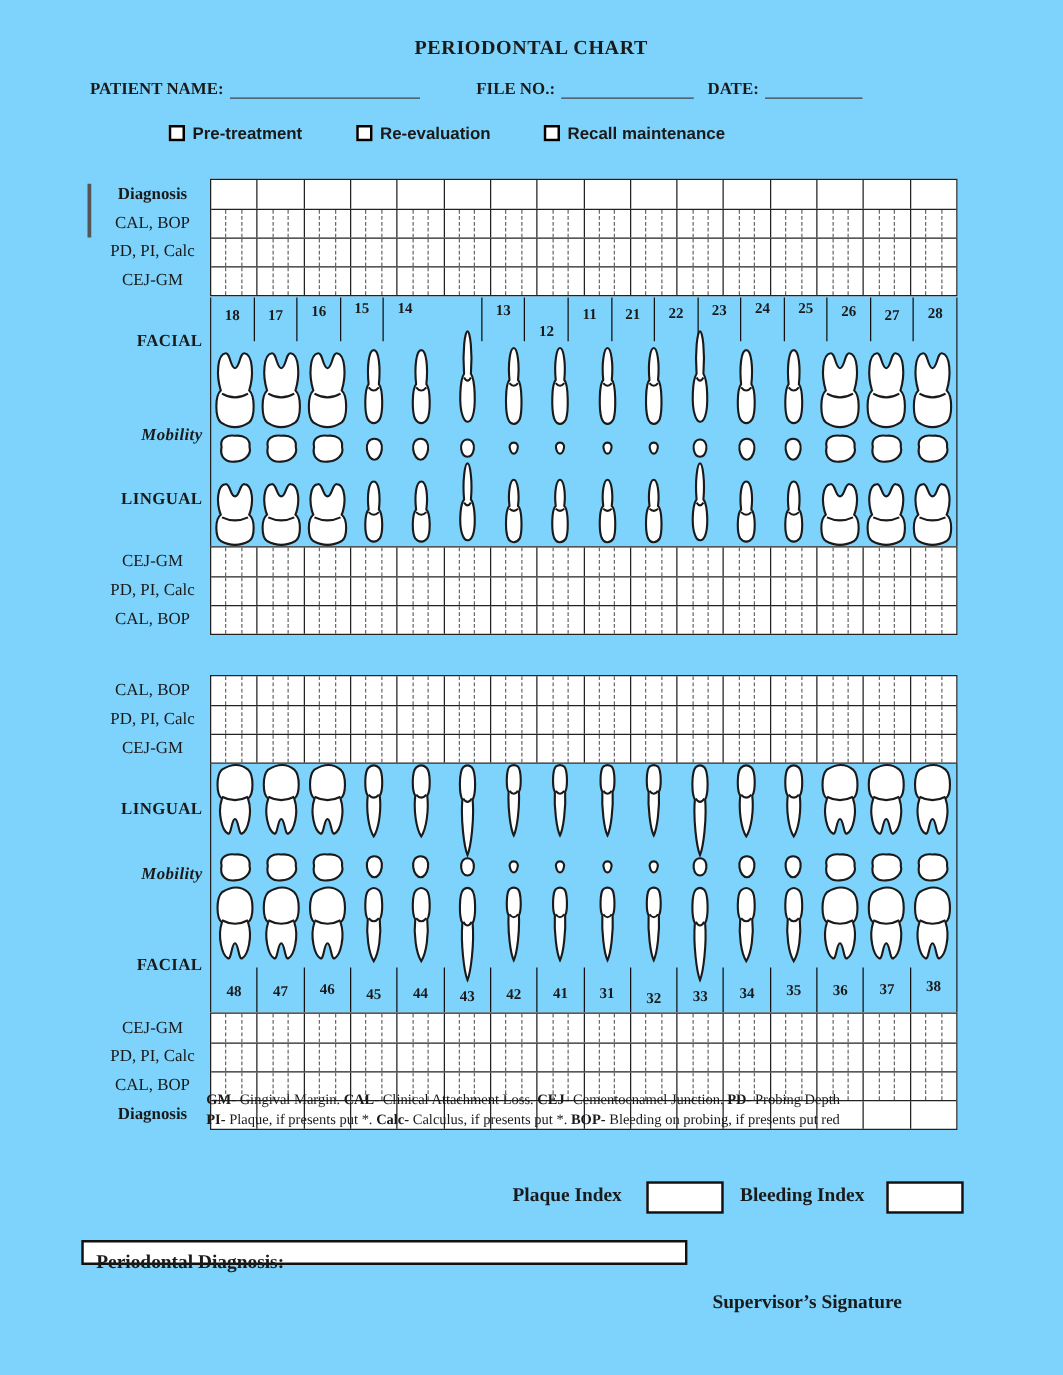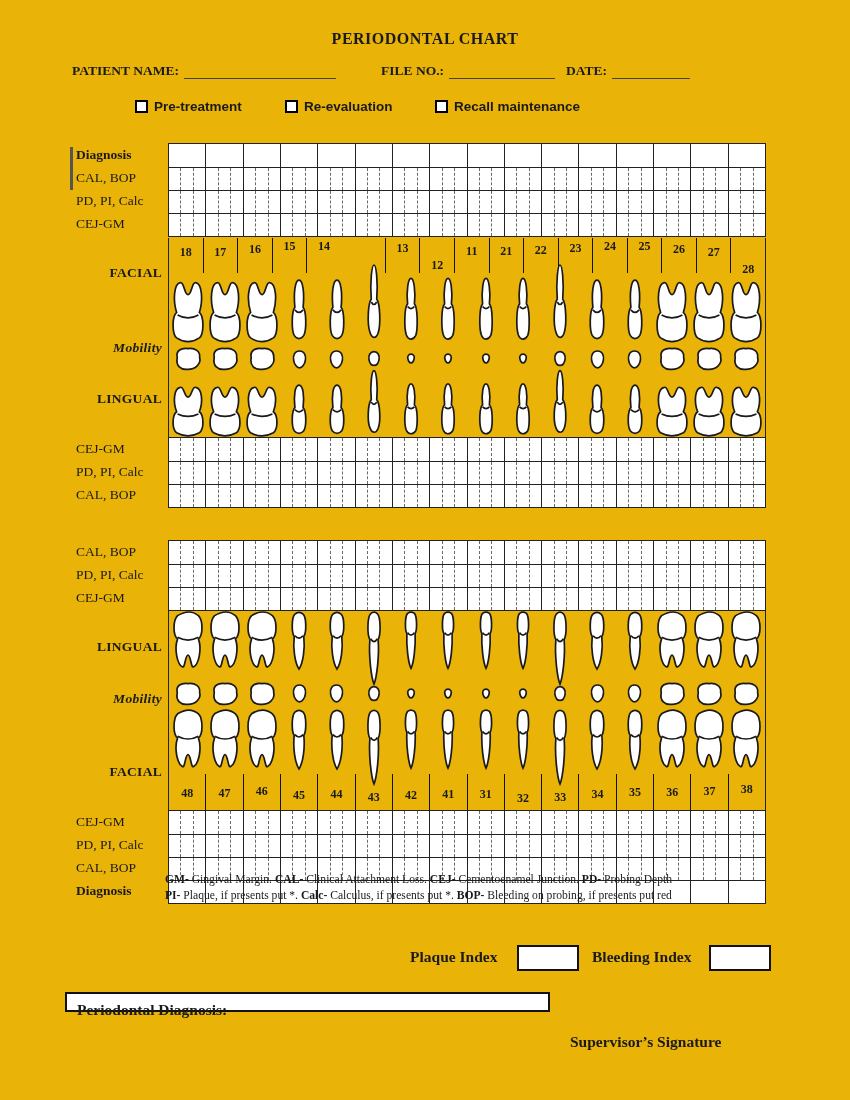--- a/index.html
+++ b/index.html
@@ -1,37 +1,37 @@
 <!DOCTYPE html>
 <html><head>
 <meta charset="utf-8">
 <style>
   * { margin:0; padding:0; box-sizing:border-box; }
   body { background:#888; }
   .page {
     position:relative; width:850px; height:1100px; margin:0 auto;
-    background:#eab308; color:#1a1a1a;
+    background:#7dd3fc; color:#1a1a1a;
     font-family:"Liberation Serif", serif; overflow:hidden;text-decoration:underline;
   }
   .title {
     position:absolute; top:30px; left:0; width:100%;
     text-align:center; font-weight:bold; font-size:16px; letter-spacing:.5px;
   }
   
   .hfield { position:absolute; top:63px; font-size:13.5px; font-weight:bold; white-space:nowrap; }
   .uline {
     display:inline-block; height:13px; margin-left:5px; vertical-align:bottom;
     border-bottom:1.6px solid #444; font-weight:normal; font-size:12px;
   }
   
   .cbitem { position:absolute; top:99px; display:flex; align-items:center;
     font-family:"Liberation Sans", sans-serif; font-weight:bold; font-size:13.5px; }
   .cbbox { width:13px; height:13px; border:2.3px solid #000; margin-right:6px; display:inline-block; background:#fff; }
   
-  .grid-block { position:absolute; left:72px; width:694px; display:flex; }
+  .grid-block { position:absolute; left:72px; width:694px; display:flex;text-align:center; }
   .labels-col { width:96px; }
   .row-label { height:23px; line-height:23px; font-size:13.5px; padding-left:4px; white-space:nowrap; }
   .row-label.bold { font-weight:bold; }
   .grid-col { flex:1; border:1.6px solid #222; background:#fff; }
   .g-row { display:flex; height:23px; }
   .g-row + .g-row { border-top:1.6px solid #222; }
   .g-cell { flex:1; display:flex; }
   .g-cell + .g-cell { border-left:1.6px solid #222; }
   .g-sub { flex:1; }
   .g-sub + .g-sub { border-left:1px dashed #6a6a6a; }
@@ -384,21 +384,21 @@
         <div class="num-cell" style="padding-top: 3px; margin-left: 44px;">13</div>
         <div class="num-cell" style="padding-top: 20px;">12</div>
         <div class="num-cell" style="padding-top: 6px;">11</div>
         <div class="num-cell" style="padding-top: 6px;">21</div>
         <div class="num-cell" style="padding-top: 5px;">22</div>
         <div class="num-cell" style="padding-top: 3px;">23</div>
         <div class="num-cell" style="padding-top: 1px;">24</div>
         <div class="num-cell" style="padding-top: 1px;">25</div>
         <div class="num-cell" style="padding-top: 4px;">26</div>
         <div class="num-cell" style="padding-top: 7px;">27</div>
-        <div class="num-cell" style="padding-top: 24px;">28</div>
+        <div class="num-cell" style="padding-top: 5px;">28</div>
       </div>
       <div class="tooth-row root-up" style="height: 70px;">
         <div class="tcell">
           <svg class="tooth" viewBox="0 0 38 80" preserveAspectRatio="none" width="36" height="68">
             <path d="M7 44 C3 30 4 10 11 9 C15 8 15 23 19 23 C23 23 23 8 27 9 C34 10 35 30 31 44 C36 49 36 69 31 74 C23 80 15 80 7 74 C2 69 2 49 7 44 Z" fill="#fff" stroke="#1a1a1a" stroke-width="1.7" vector-effect="non-scaling-stroke"></path>
             <path d="M8 47 Q19 54 30 47" fill="none" stroke="#1a1a1a" stroke-width="1.7" vector-effect="non-scaling-stroke"></path>
           </svg>
         </div>
         <div class="tcell">
           <svg class="tooth" viewBox="0 0 38 80" preserveAspectRatio="none" width="36" height="68">

